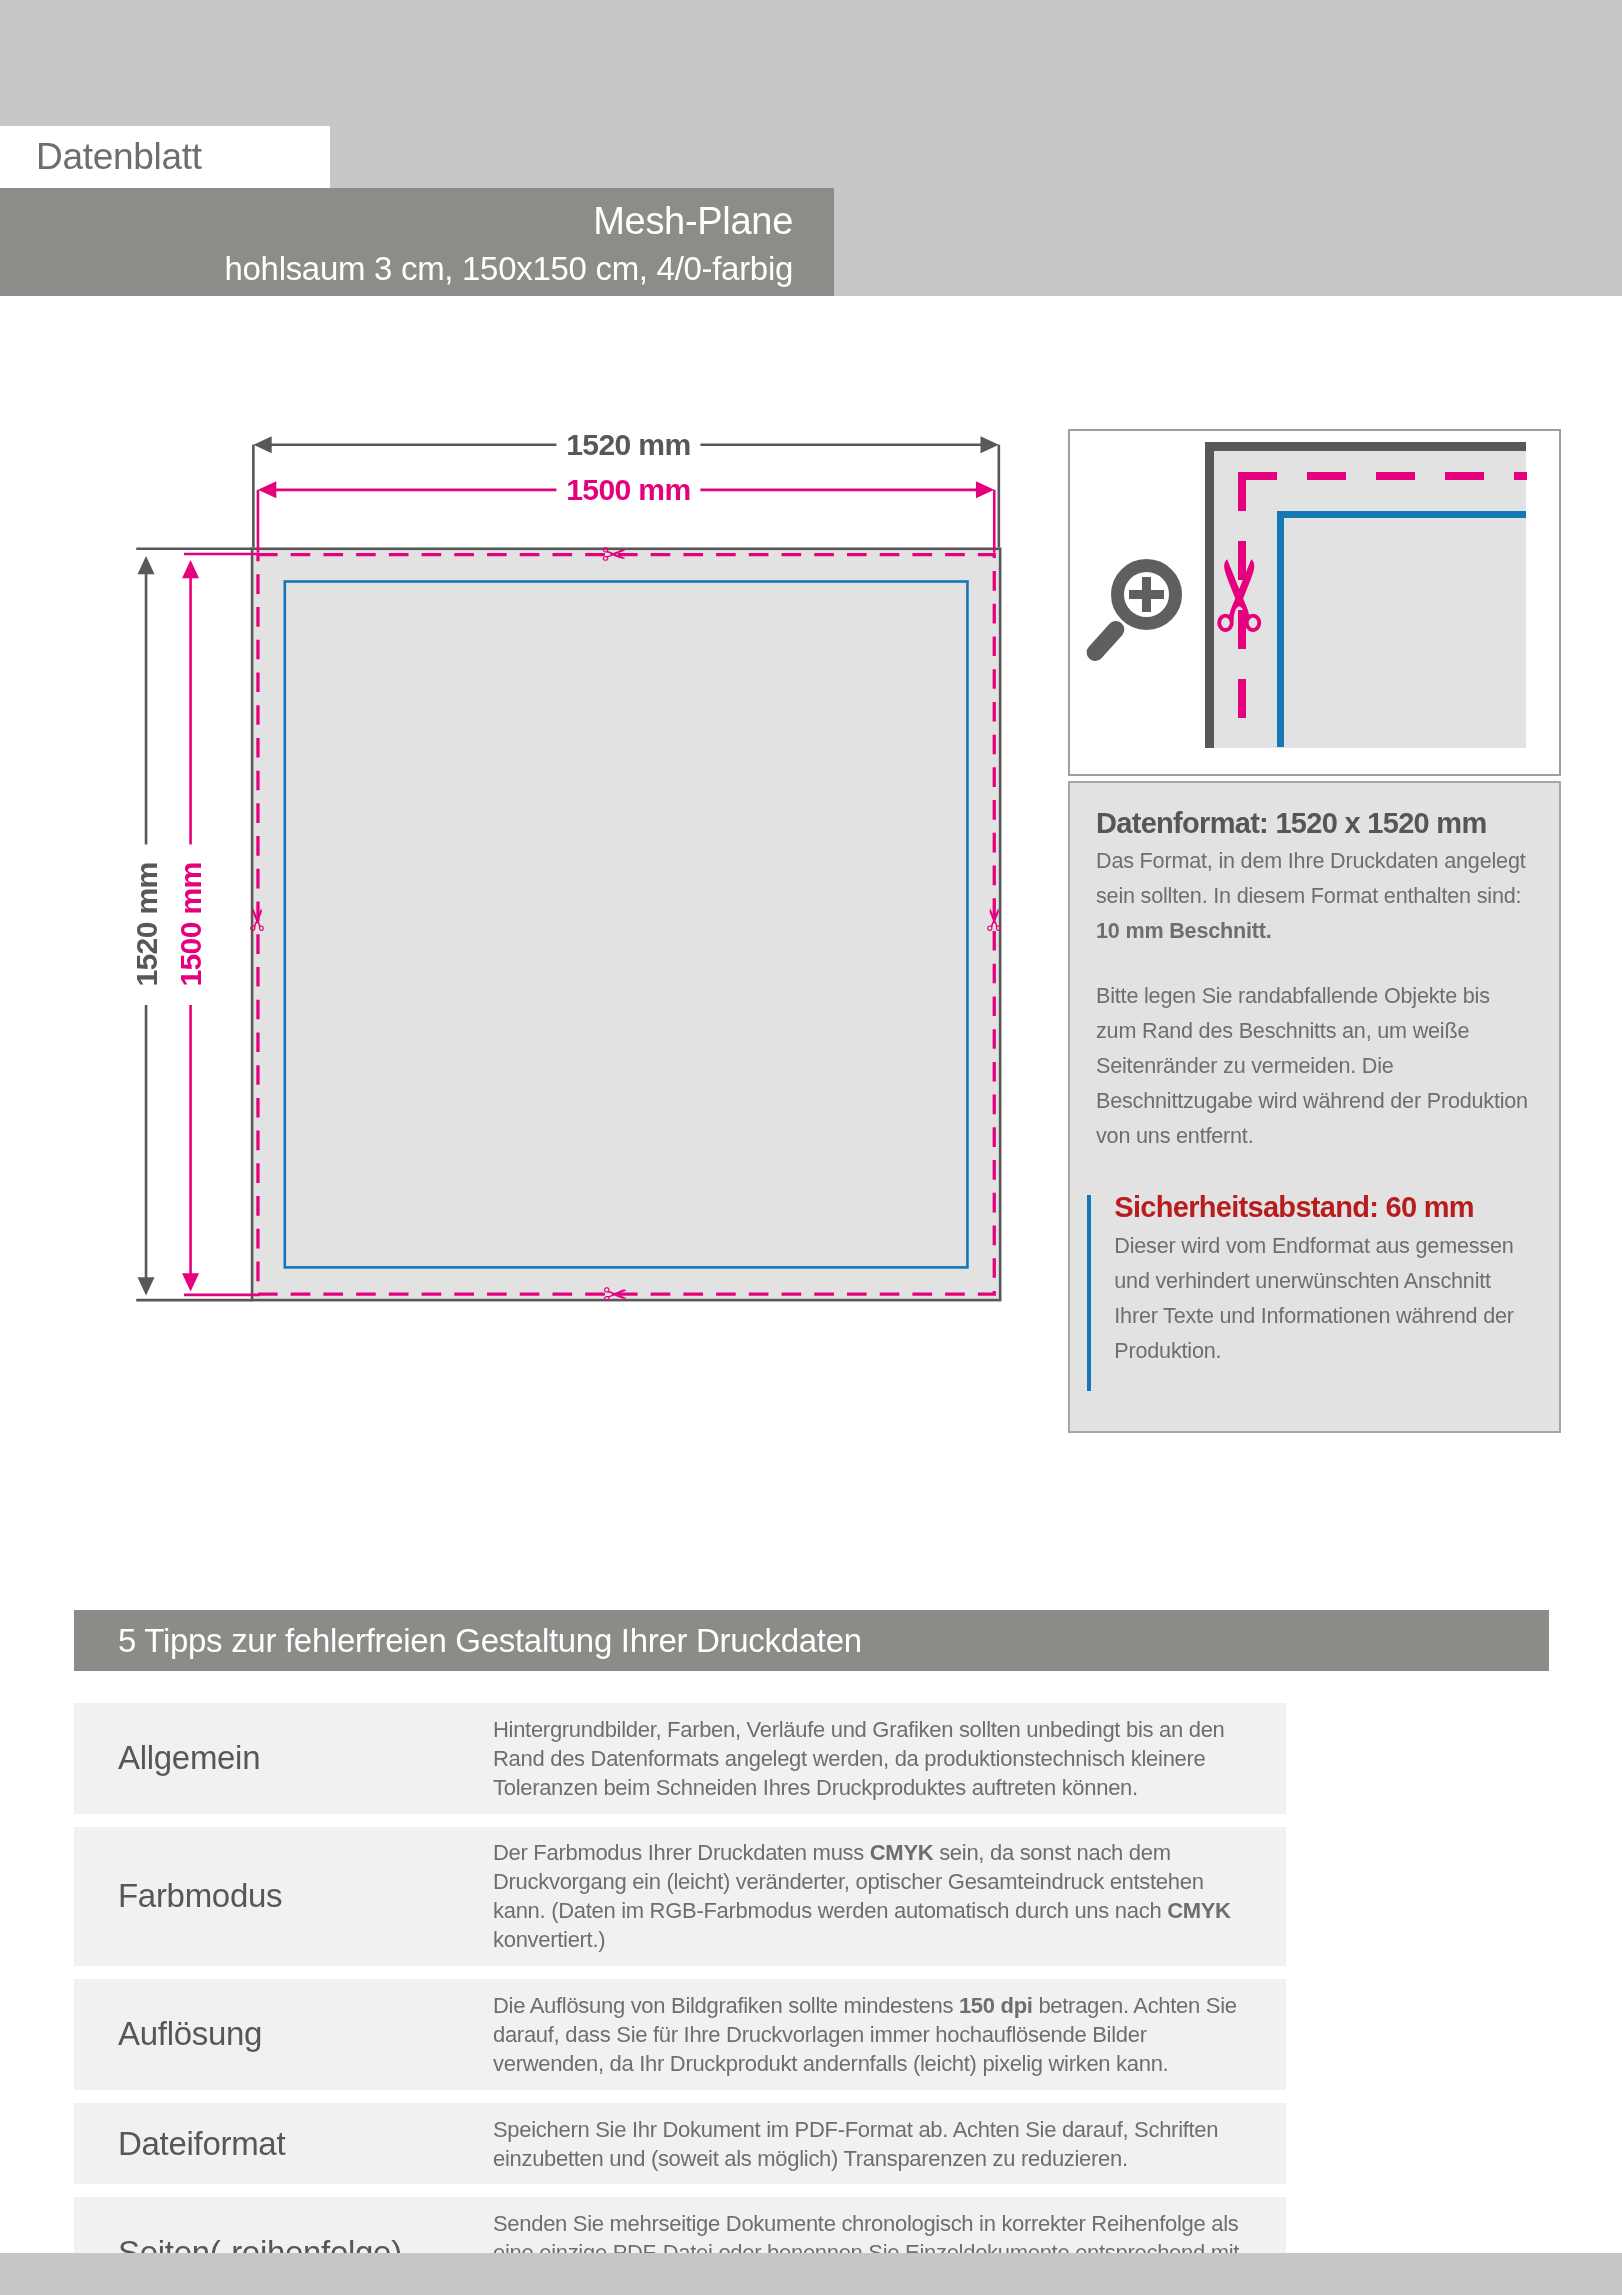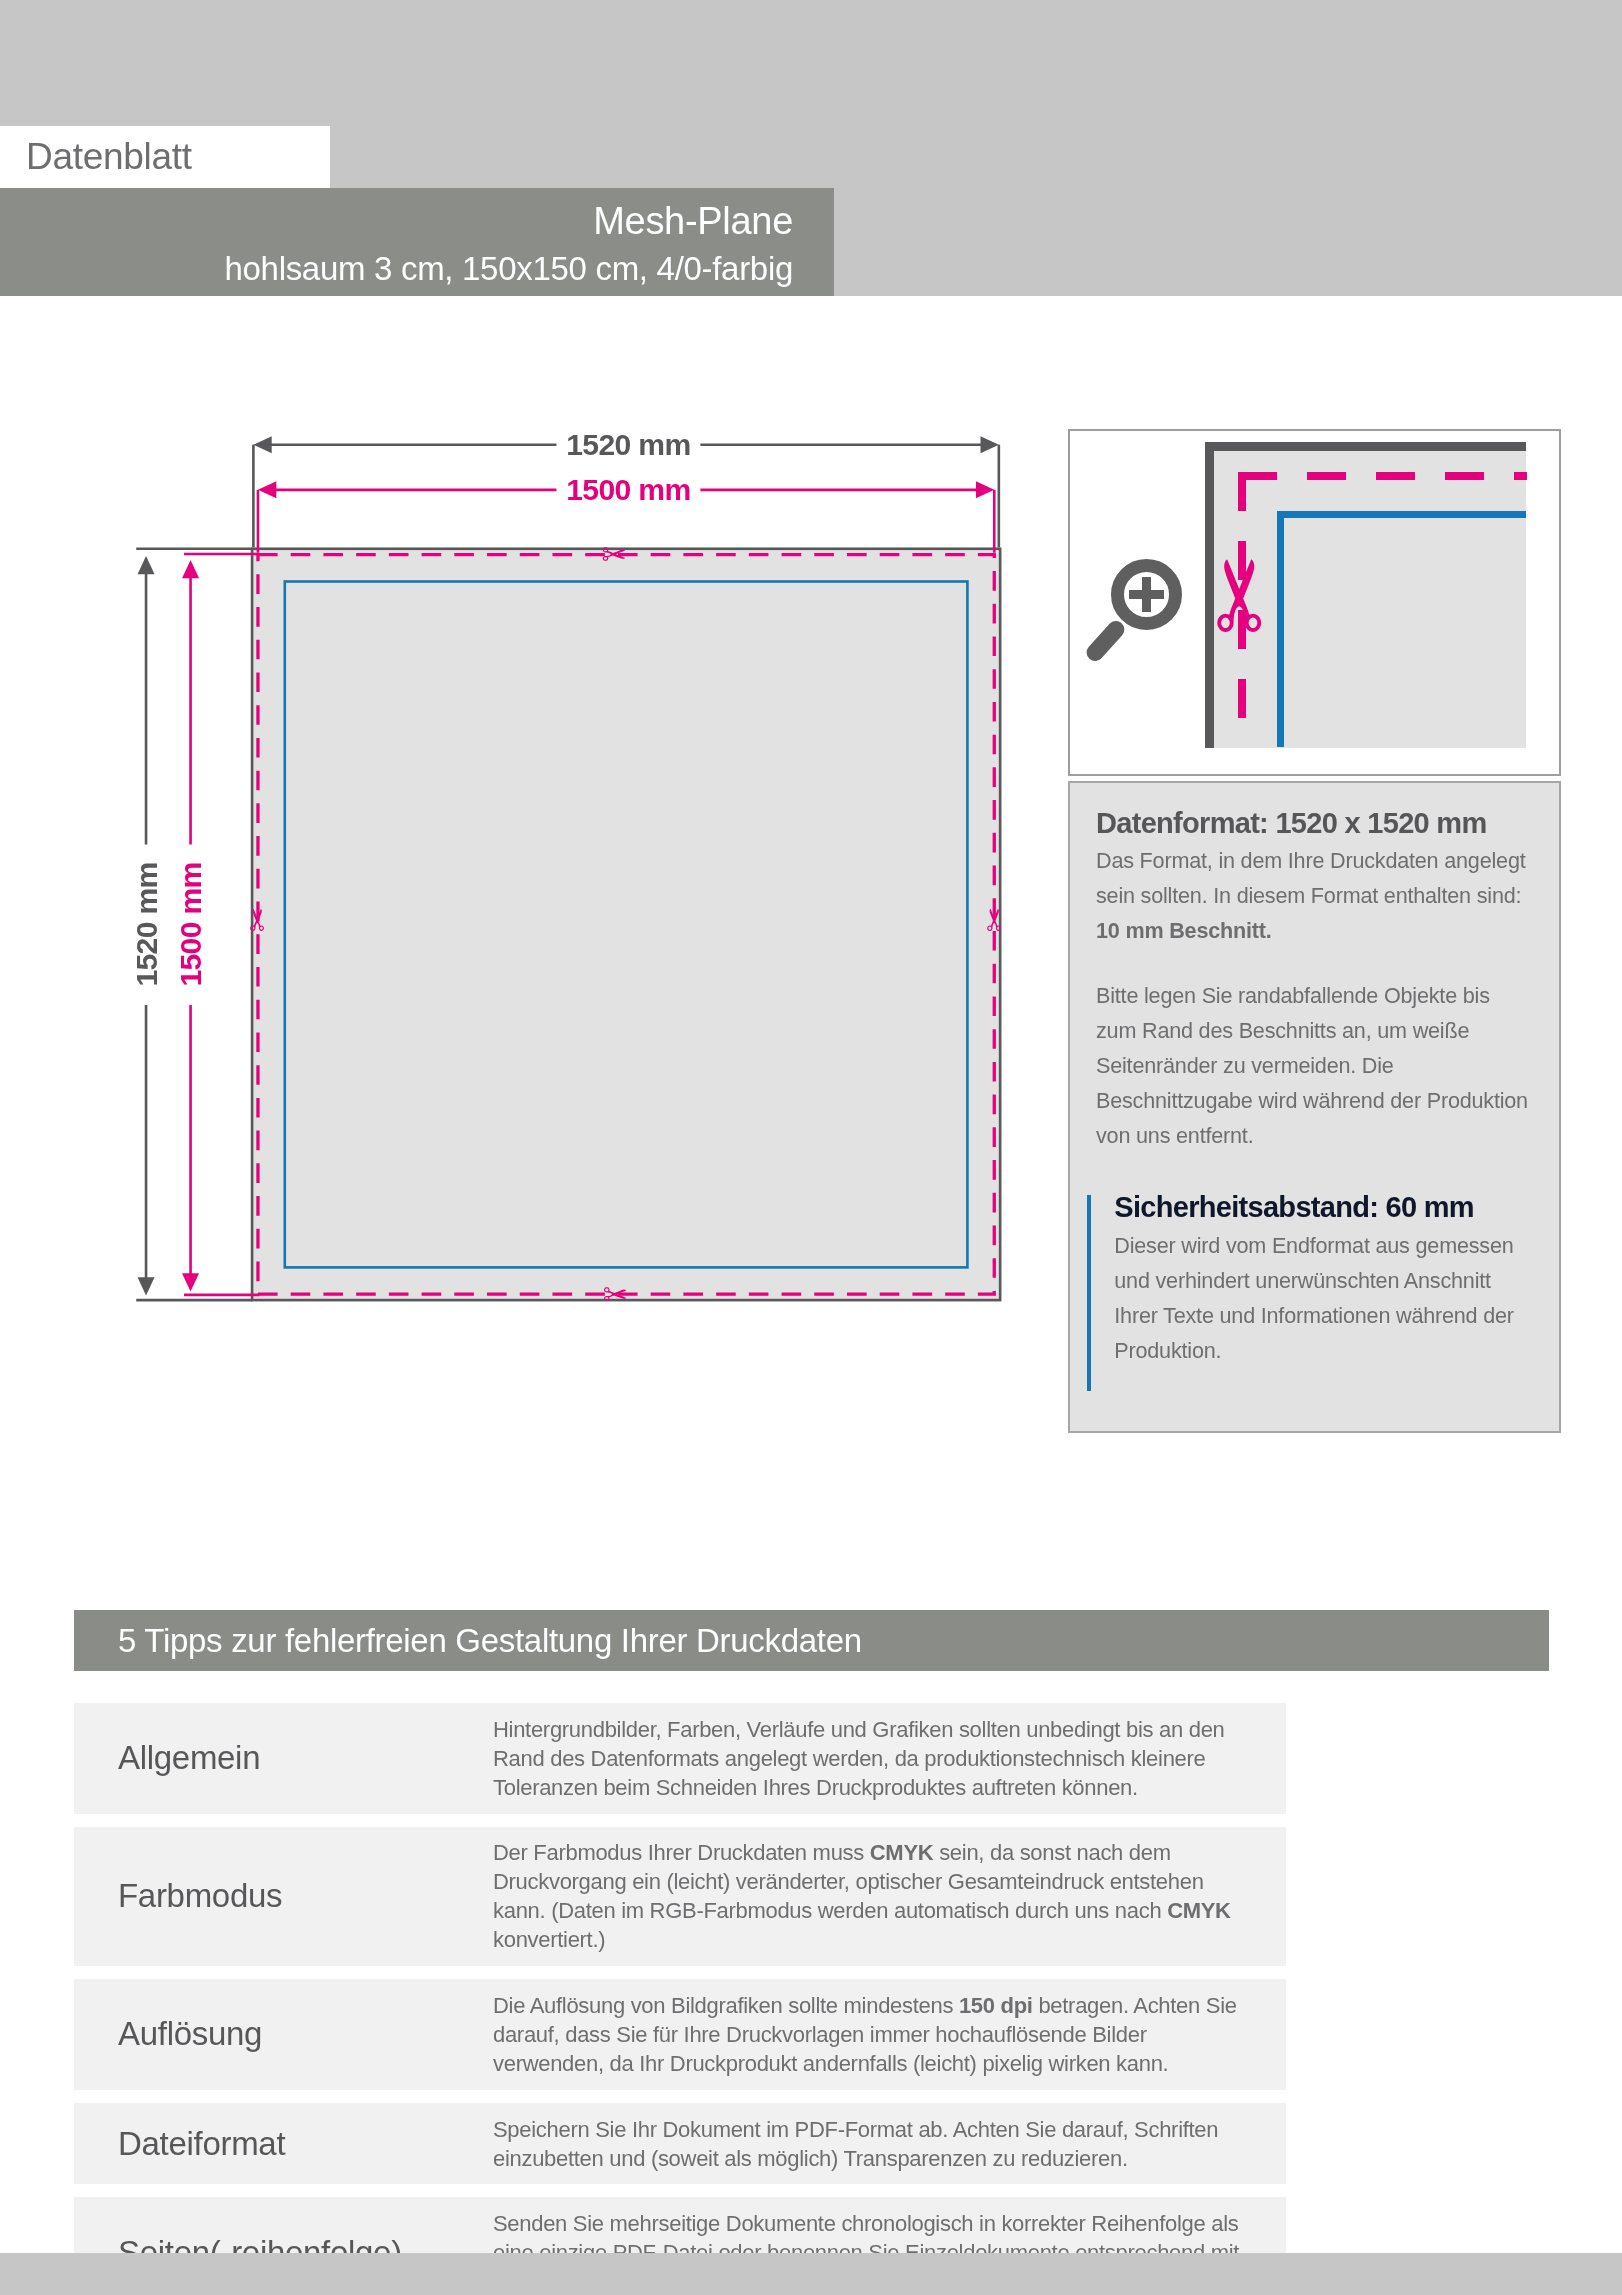--- a/index.html
+++ b/index.html
@@ -3,21 +3,21 @@
 <meta charset="utf-8">
 <style>
   html,body{margin:0;padding:0;background:#ffffff;}
   #page{position:relative;width:1623px;height:2295px;background:#ffffff;overflow:hidden;
         font-family:"Liberation Sans",sans-serif;letter-spacing:-0.3px;}
 
   
   .top-band{position:absolute;left:0;top:0;width:1623px;height:296px;background:#c6c6c6;}
   .datenblatt-box{position:absolute;left:0;top:126px;width:330px;height:62px;background:#ffffff;
                   display:flex;align-items:center;}
-  .datenblatt-box span{padding-left:26px;font-size:37px;color:#6e6e70;}
+  .datenblatt-box span{padding-left:36px;font-size:37px;color:#6e6e70;}
   .product-bar{position:absolute;left:0;top:188px;width:834px;height:108px;background:#8b8d89;
                box-sizing:border-box;padding:6.5px 41px 0 0;text-align:right;color:#ffffff;}
   .product-title{font-size:38px;line-height:52px;margin-left:10px;}
   .product-subtitle{font-size:33px;line-height:44px;}
 
   
   #diagram{position:absolute;left:0;top:393px;}
   .dimtext{font-family:"Liberation Sans",sans-serif;font-weight:bold;font-size:46px;letter-spacing:-1px;}
   .dim-gray{fill:#58585a;}
   .dim-magenta{fill:#e5007d;}
@@ -46,21 +46,21 @@
   .magnifier .handle{position:absolute;left:-14.4px;top:58px;width:17px;height:48px;background:#5f5f5f;
                      border-radius:8.5px;transform:rotate(42deg);}
 
   
   .info-panel{position:absolute;left:1068px;top:781px;width:493px;height:652px;background:#e2e2e2;
               border:2px solid #a6a6a6;box-sizing:border-box;padding:23.6px 25px 0 26px;color:#6e6e70;}
   .info-panel h3{margin:0;font-size:29px;letter-spacing:-0.7px;}
   .info-panel p{margin:3.9px 0 0 0;font-size:21.6px;line-height:35px;letter-spacing:-0.2px;}
   .hl-dark{color:#565658;}
   .hl-magenta{color:#e5007d;}
-  .hl-blue{color:#0f172a;}
+  .hl-blue{color:#b91c1c;}
   .sec{position:relative;margin-top:38px;padding-left:18.3px;}
   .sec-strip{position:absolute;left:-9.2px;top:3.9px;width:4.6px;}
   .strip-magenta{height:105px;
       background:repeating-linear-gradient(to bottom,#e5007d 0 38px,transparent 38px 65px);}
   .strip-blue{height:196px;background:#1577b5;}
   .b{font-weight:bold;}
 
   
   .tips-header{position:absolute;left:74px;top:1610px;width:1475px;height:61px;background:#8a8c88;
                color:#ffffff;font-size:33px;line-height:61px;box-sizing:border-box;padding-left:44px;

